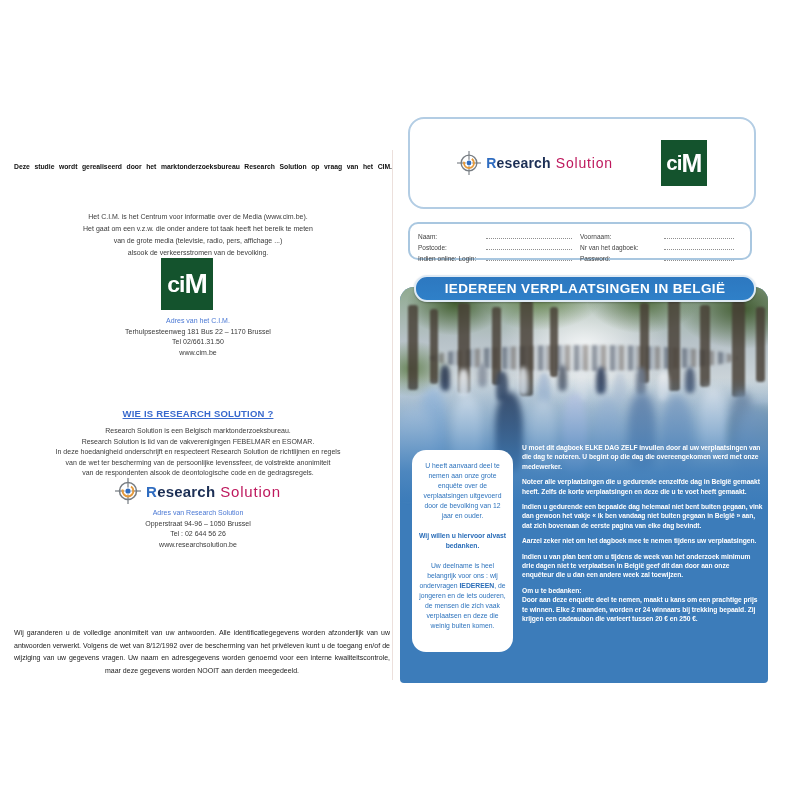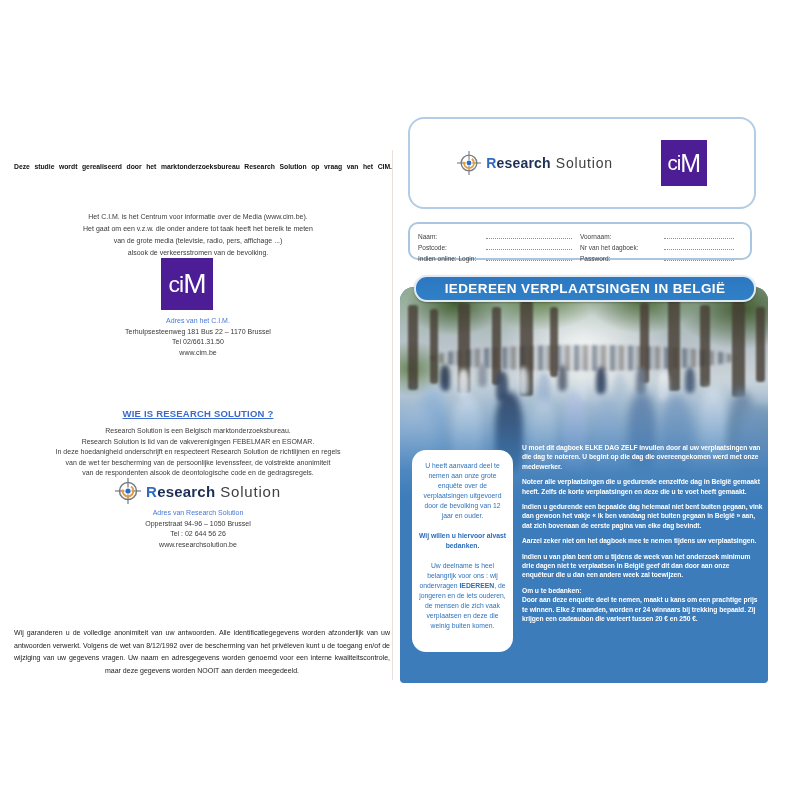--- a/index.html
+++ b/index.html
@@ -8,29 +8,29 @@
   .abs{position:absolute;}
 
   
   .fold-line{left:392px;top:150px;width:1px;height:530px;background:#ece0dc;}
   .intro{left:14px;top:155px;width:378px;font-size:6.8px;font-weight:bold;color:#101010;
          text-align:justify;text-align-last:justify;line-height:9px;}
   .blue-heading{width:380px;left:8px;text-align:center;font-size:9.5px;font-weight:bold;
          color:#3a6acd;text-decoration:underline;letter-spacing:.2px;}
   .centered-para{width:380px;left:8px;text-align:center;font-size:7px;line-height:12px;color:#3a3a3a;}
   .centered-para.tight{line-height:10.5px;}
-  .cim-logo{background:#4c1d95;color:#ffffff;display:flex;align-items:center;justify-content:center;
-         font-weight:normal;letter-spacing:-1px;}
+  .cim-logo{background:#14532d;color:#ffffff;display:flex;align-items:center;justify-content:center;
+         font-weight:bold;letter-spacing:-1px;}
   .cim-logo .ci{font-size:.82em;}
   .addr-title{color:#4a78d4;}
   .addr-block{width:380px;left:8px;text-align:center;font-size:7px;line-height:10.5px;color:#3a3a3a;}
   .rs-logo{display:flex;align-items:center;justify-content:center;gap:5px;}
   .rs-word1{font-weight:bold;font-size:15px;color:#1c2f55;letter-spacing:.2px;}
   .rs-word1 .cap{color:#2f6cc0;}
-  .rs-word2{font-size:15px;color:#404040;letter-spacing:.8px;}
+  .rs-word2{font-size:15px;color:#be185d;letter-spacing:.8px;}
   .footer-para{left:14px;top:620px;width:376px;font-size:7px;line-height:12.5px;color:#222;
          text-align:justify;text-align-last:center;}
 
   
   .logo-box{left:408px;top:117px;width:344px;height:88px;border:2px solid #b3cde4;border-radius:16px;
          background:#ffffff;display:flex;align-items:center;justify-content:center;gap:48px;}
   .logo-box .rs-word1,.logo-box .rs-word2{font-size:14px;}
   .form-box{left:408px;top:222px;width:344px;height:38px;border:2px solid #a9c7e0;border-radius:10px;
          background:#ffffff;padding:5px 8px 0 8px;box-sizing:border-box;}
   .form-row{display:grid;grid-template-columns:66px 96px 82px 1fr;align-items:end;height:11px;}

